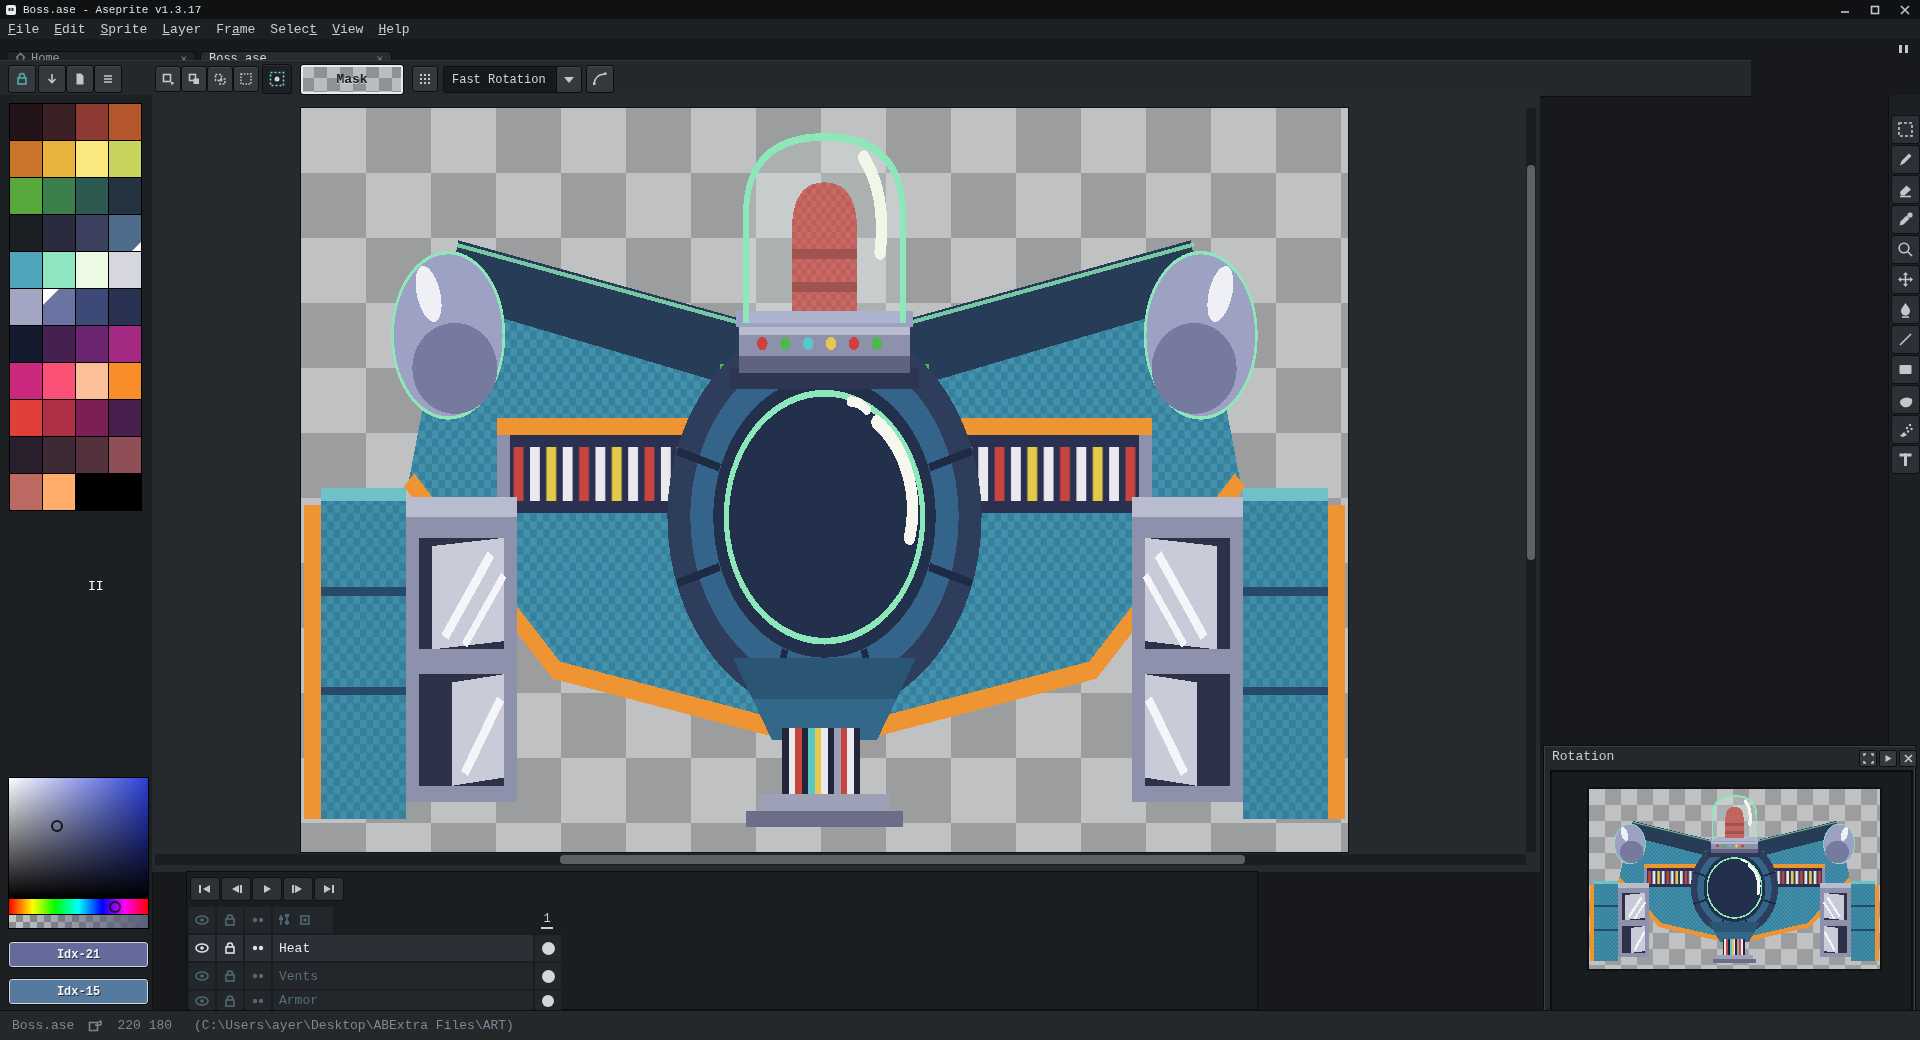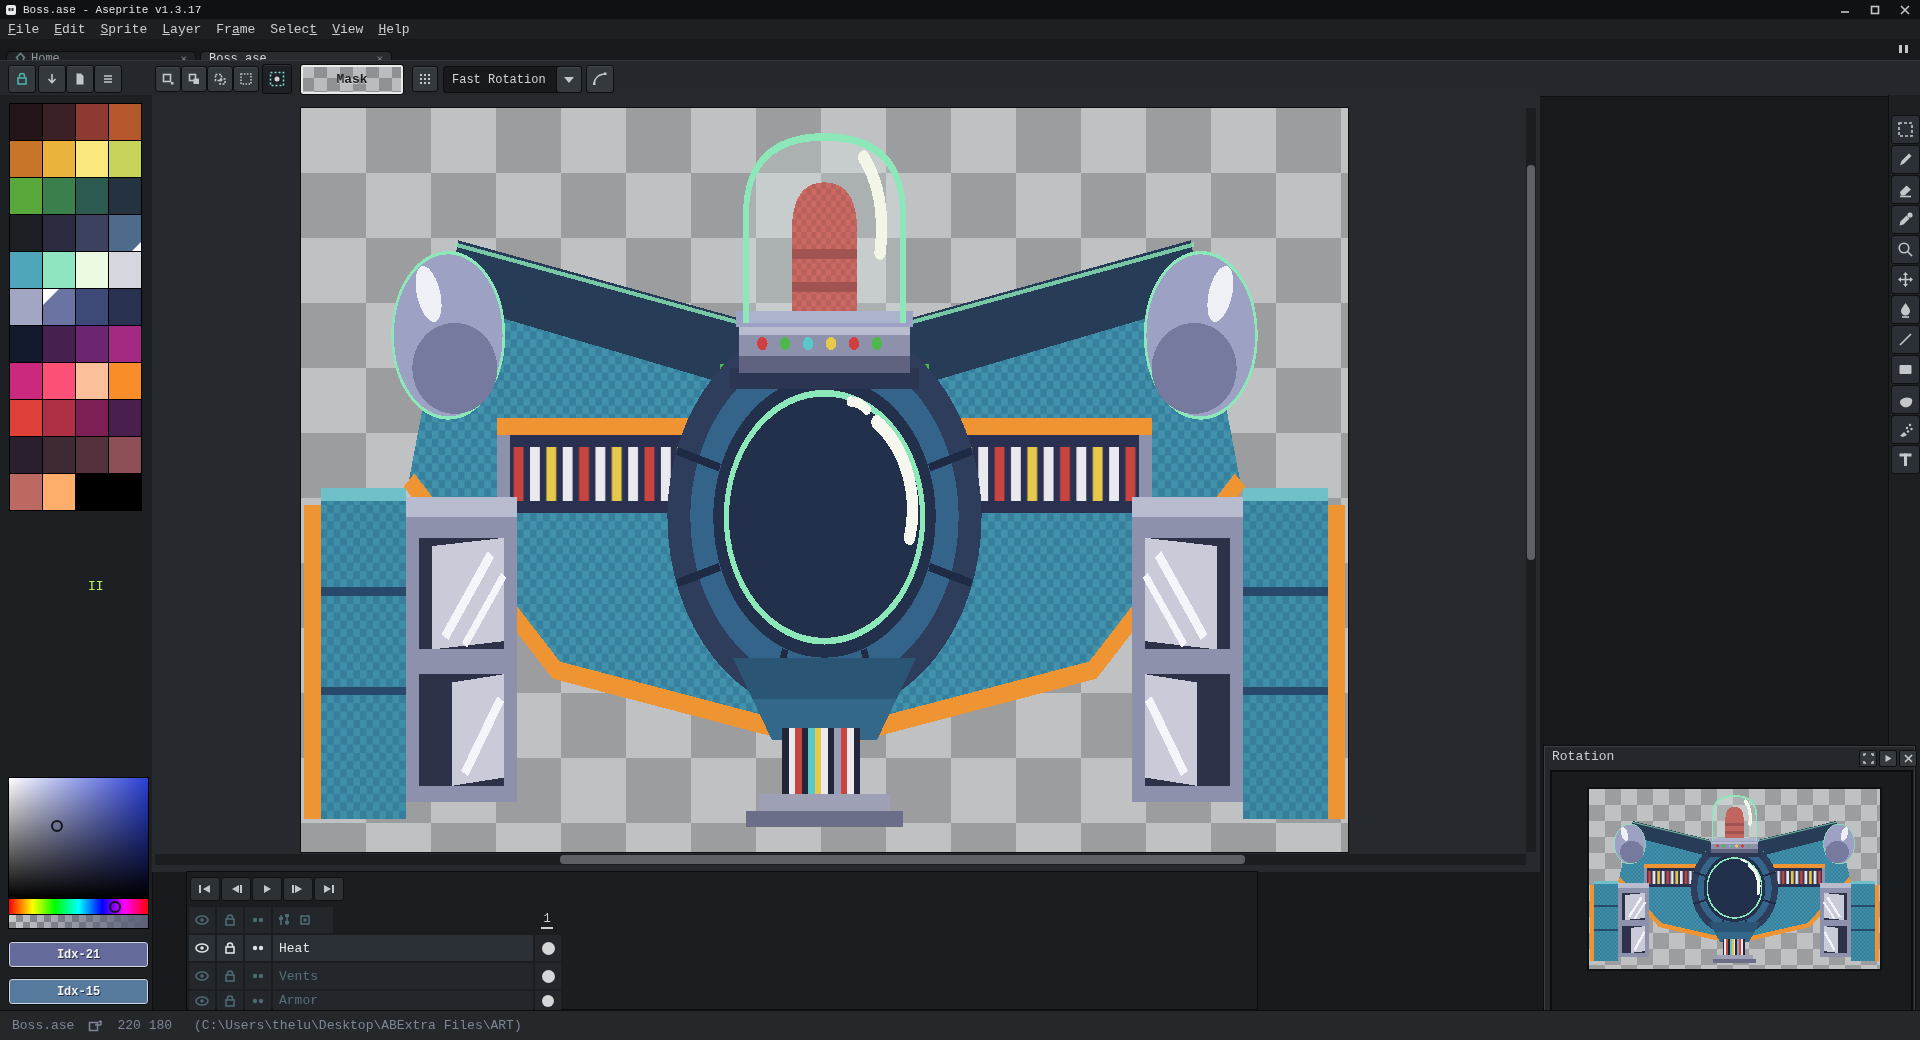--- a/index.html
+++ b/index.html
@@ -14,21 +14,21 @@
   
   .menubar{left:0;top:19px;width:1920px;height:20px;background:#1d2023;display:flex;align-items:center;gap:15px;padding-left:8px;font-size:13px;color:#c9ced1;}
   .menu-item{cursor:default;}
   
   .tabbar{left:0;top:39px;width:1920px;height:21px;background:#17191c;}
   .tab{position:absolute;top:12px;height:21px;border:1px solid #0b0d0f;border-bottom:none;border-radius:5px 5px 0 0;display:flex;align-items:flex-start;font-size:12px;padding:0 8px;box-sizing:border-box;}
   .tab.inactive{background:#1f2326;color:#8f979c;}
   .tab.active{background:#282c30;color:#d6dadd;}
   .tab .x{margin-left:auto;color:#7d858a;font-size:11px;}
   
-  .toolbar{left:0;top:60px;width:1920px;height:35px;background:#24282c;border-top:1px solid #33383c;border-bottom:1px solid #0c0e10;}
+  .toolbar{left:0;top:60px;width:1751px;height:35px;background:#24282c;border-top:1px solid #33383c;border-bottom:1px solid #0c0e10;}
   .tbtn{position:absolute;background:#34393e;border:1px solid #0c0e10;border-radius:3px;box-shadow:inset 0 1px 0 rgba(255,255,255,.08);display:flex;align-items:center;justify-content:center;}
   .ic{stroke:#c3c7ca;fill:none;stroke-width:1.6px;}
   .icf{fill:#c3c7ca;stroke:none;}
   
   .sidebar{left:0;top:95px;width:152px;height:915px;background:#1d2023;border-right:1px solid #0c0e10;}
   #palette-grid{position:absolute;left:9px;top:8px;display:grid;grid-template-columns:repeat(4,32px);grid-auto-rows:36px;gap:1px;background:#000;padding:1px;}
   .swatch{position:relative;}
   .swatch.mark-br:after{content:'';position:absolute;right:0;bottom:0;border-left:9px solid transparent;border-bottom:9px solid #fff;}
   .swatch.mark-tl:after{content:'';position:absolute;left:0;top:0;border-right:16px solid transparent;border-top:16px solid #fff;}
   .gradbox{position:absolute;left:8px;top:682px;width:139px;height:120px;border:1px solid #000;
@@ -371,21 +371,21 @@
         <div class="swatch" style="background: rgb(175, 48, 69);"></div>
         <div class="swatch" style="background: rgb(123, 31, 84);"></div>
         <div class="swatch" style="background: rgb(73, 31, 77);"></div>
         <div class="swatch" style="background: rgb(41, 31, 45);"></div>
         <div class="swatch" style="background: rgb(61, 42, 52);"></div>
         <div class="swatch" style="background: rgb(84, 50, 61);"></div>
         <div class="swatch" style="background: rgb(142, 79, 87);"></div>
         <div class="swatch" style="background: rgb(188, 105, 97);"></div>
         <div class="swatch" style="background: rgb(254, 173, 106);"></div>
       </div>
-    <span class="b" style="left:88px;top:484px;color:#bef264;font-size:13px">II</span>
+    <span class="b" style="left:88px;top:484px;color:#ffffff;font-size:13px">II</span>
     <div class="gradbox">
       <span class="pickmark" style="left:42px;top:42px"></span>
     </div>
     <div class="huebar">
       <span class="pickmark" style="left:100px;top:2px"></span>
     </div>
     <div class="alphabar"></div>
     <div class="idxbtn" style="top:846px;background:#646b9b">
       <span>Idx-21</span>
     </div>
@@ -657,16 +657,16 @@
 
   <div class="b statusbar">
     <span>Boss.ase</span>
     <span style="display:flex">
       <svg width="15" height="13">
           <rect x="1.5" y="3.5" width="8" height="8" style="stroke:#7d8696;fill:none;stroke-width:1.5"></rect>
           <path d="M7 6 H13 M13 6 V2 M10.5 3.5 L13 1.5" style="stroke:#7d8696;fill:none;stroke-width:1.5"></path>
         </svg>
     </span>
     <span>220 180</span>
-    <span style="margin-left:8px">(C:\Users\thelu\Desktop\ABExtra Files\ART)</span>
+    <span style="margin-left:8px">(C:\Users\ayer\Desktop\ABExtra Files\ART)</span>
   </div>
 
 </div>
 
 </body></html>

